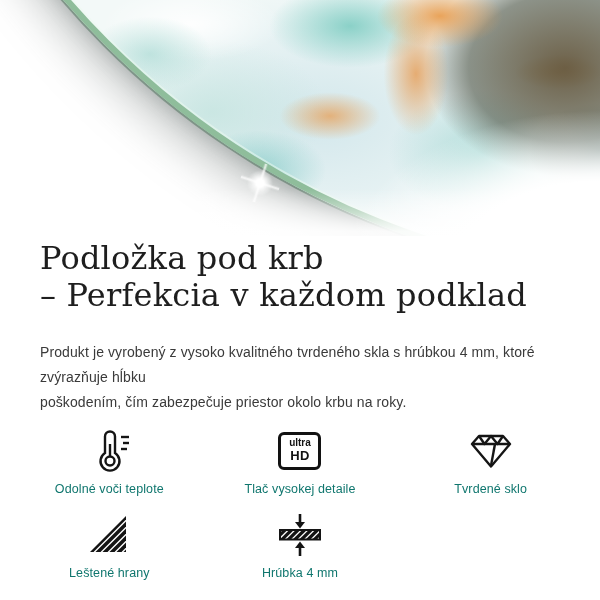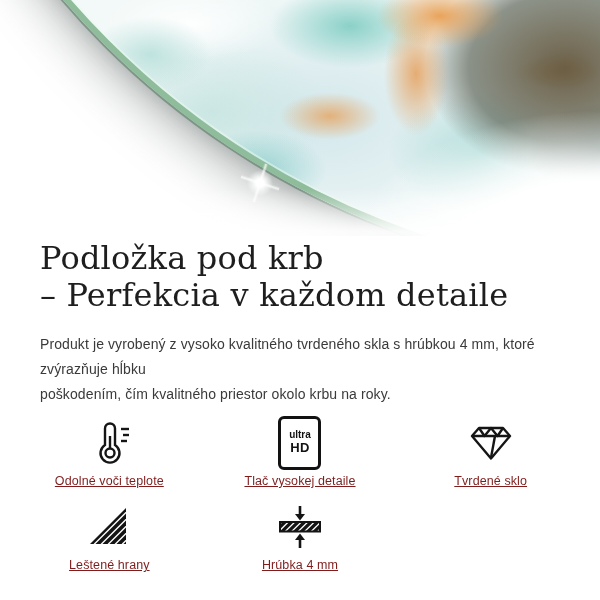--- a/index.html
+++ b/index.html
@@ -68,34 +68,34 @@
   }
 
   
   .content { padding:0 40px; }
   .title {
     font-family:"DejaVu Serif", serif;
     font-weight:400; color:#1e1e1e;
     font-size:32px; line-height:36.5px;
     margin-top:4px; letter-spacing:0.2px;
   }
-  .description { margin-top:19px; color:#3a3a3a; font-size:14px; line-height:25px; letter-spacing:0.1px; }
+  .description { margin-top:27px; color:#3a3a3a; font-size:14px; line-height:25px; letter-spacing:0.1px; }
 
   
   .features {
     margin-top:12px; padding:0 14px;
     display:grid; grid-template-columns:repeat(3,1fr);
     row-gap:15px;
   }
   .feature { display:flex; flex-direction:column; align-items:center; }
   .icon-wrap { height:47px; display:flex; align-items:center; justify-content:center; }
-  .feature-label { margin-top:8px; font-size:12.5px; color:#7f1d1d; letter-spacing:0.1px;text-decoration:underline; }
+  .feature-label { margin-top:8px; font-size:12.5px; color:#0f766e; letter-spacing:0.1px; }
 
   .uhd-box {
-    width:43px; height:54px; border:3.5px solid #121212; border-radius:6px;
+    width:43px; height:38px; border:3.5px solid #121212; border-radius:6px;
     display:flex; flex-direction:column; align-items:center; justify-content:center;
     color:#121212;
   }
   .uhd-top { font-size:10px; font-weight:700; line-height:10px; }
   .uhd-bottom { font-size:13px; font-weight:700; line-height:16px; letter-spacing:0.3px; }
 
   svg.icon { display:block; }
 </style>
 </head>
 <body>
@@ -103,25 +103,25 @@
 <div class="hero">
   <div class="marble"></div>
   <div class="pad-edge"></div>
   <div class="sparkle"></div>
   <div class="hero-fade"></div>
 </div>
 
 <div class="content">
   <h1 class="title">
     <span>Podložka pod krb</span><br>
-    <span>– Perfekcia v každom detaile</span>
+    <span>– Perfekcia v každom podklad</span>
   </h1>
   <div class="description">
     <div>Produkt je vyrobený z vysoko kvalitného tvrdeného skla s hrúbkou 4 mm, ktoré zvýrazňuje hĺbku</div>
-    <div>poškodením, čím kvalitného priestor okolo krbu na roky.</div>
+    <div>poškodením, čím zabezpečuje priestor okolo krbu na roky.</div>
   </div>
 </div>
 
 <div class="features">
 
   <div class="feature">
     <div class="icon-wrap">
       <svg class="icon" width="48" height="48" viewBox="0 0 48 48" fill="none" stroke="#151515" stroke-width="2.4">
         <path d="M20,9.5 a5,5 0 0 1 10,0 V26 a9.5,9.5 0 1 1 -10,0 Z"></path>
         <line x1="25" y1="17" x2="25" y2="29.5"></line>

